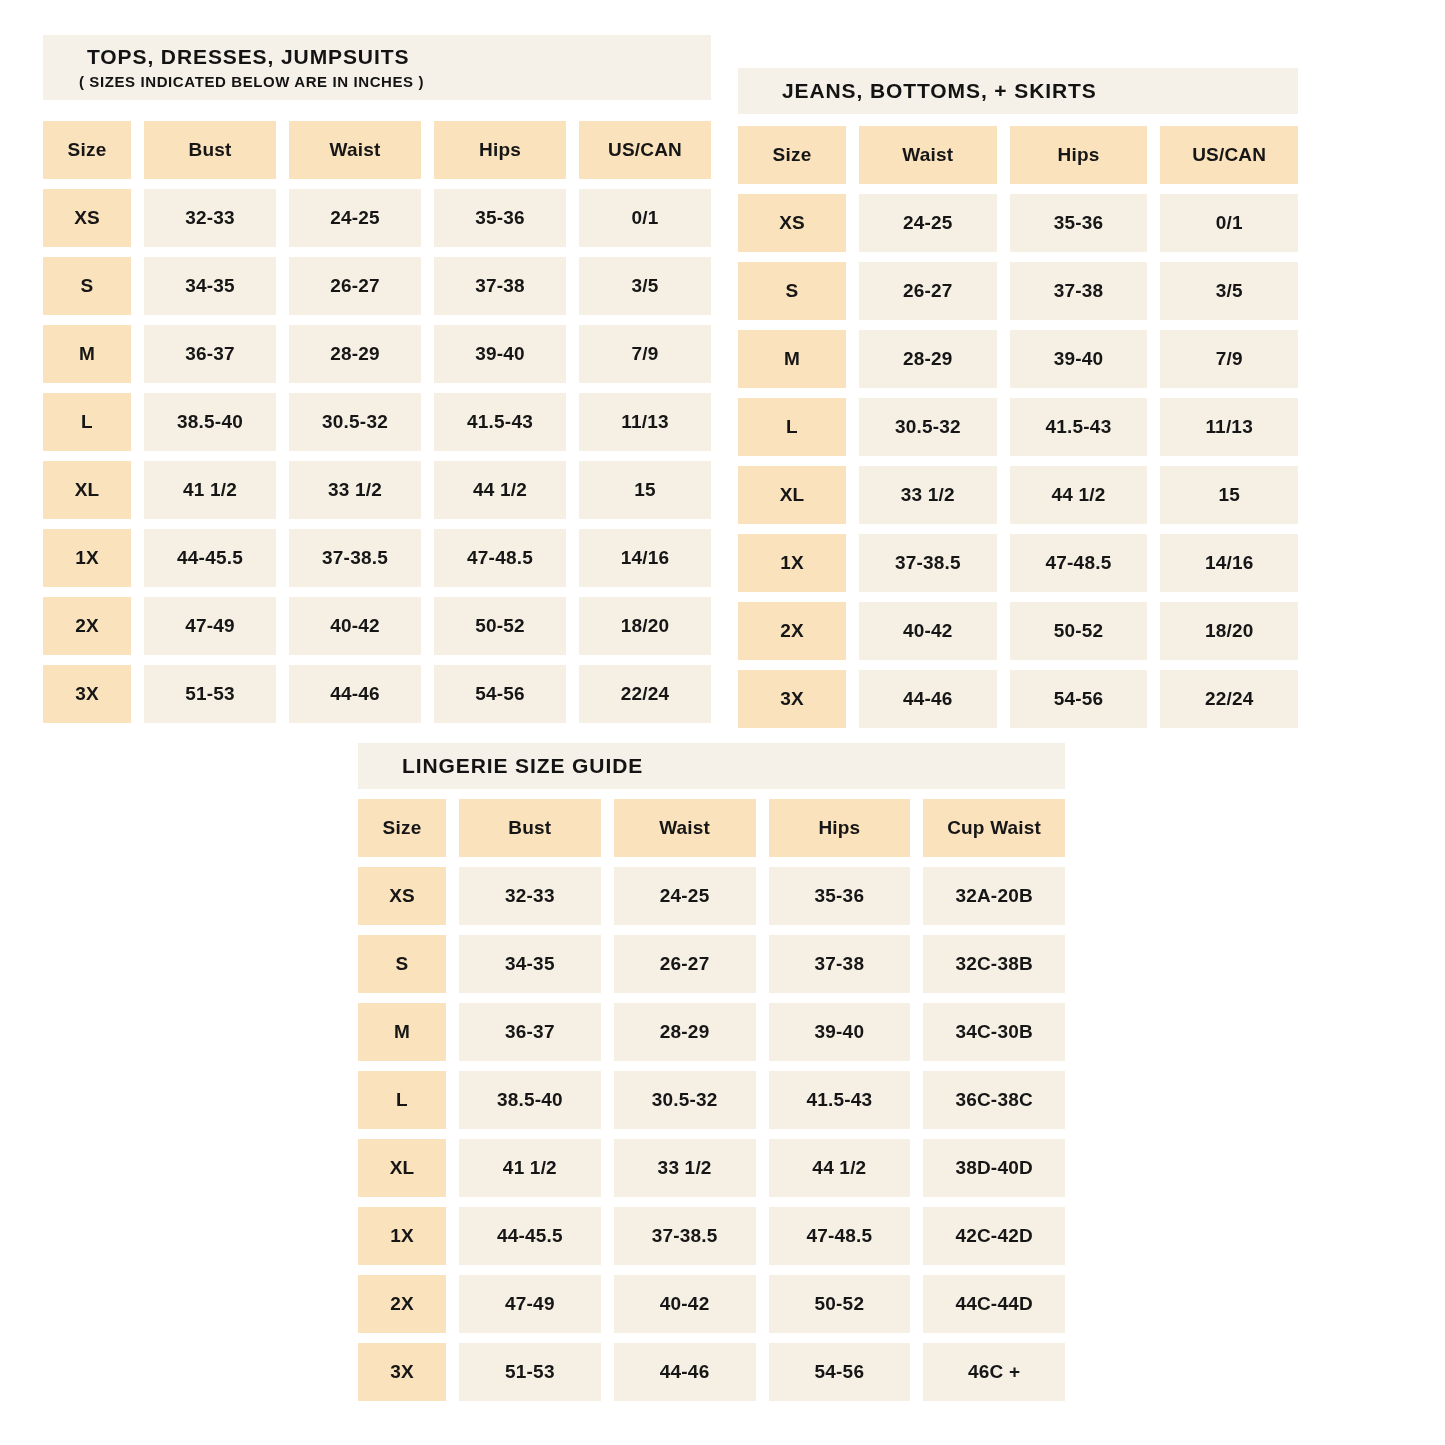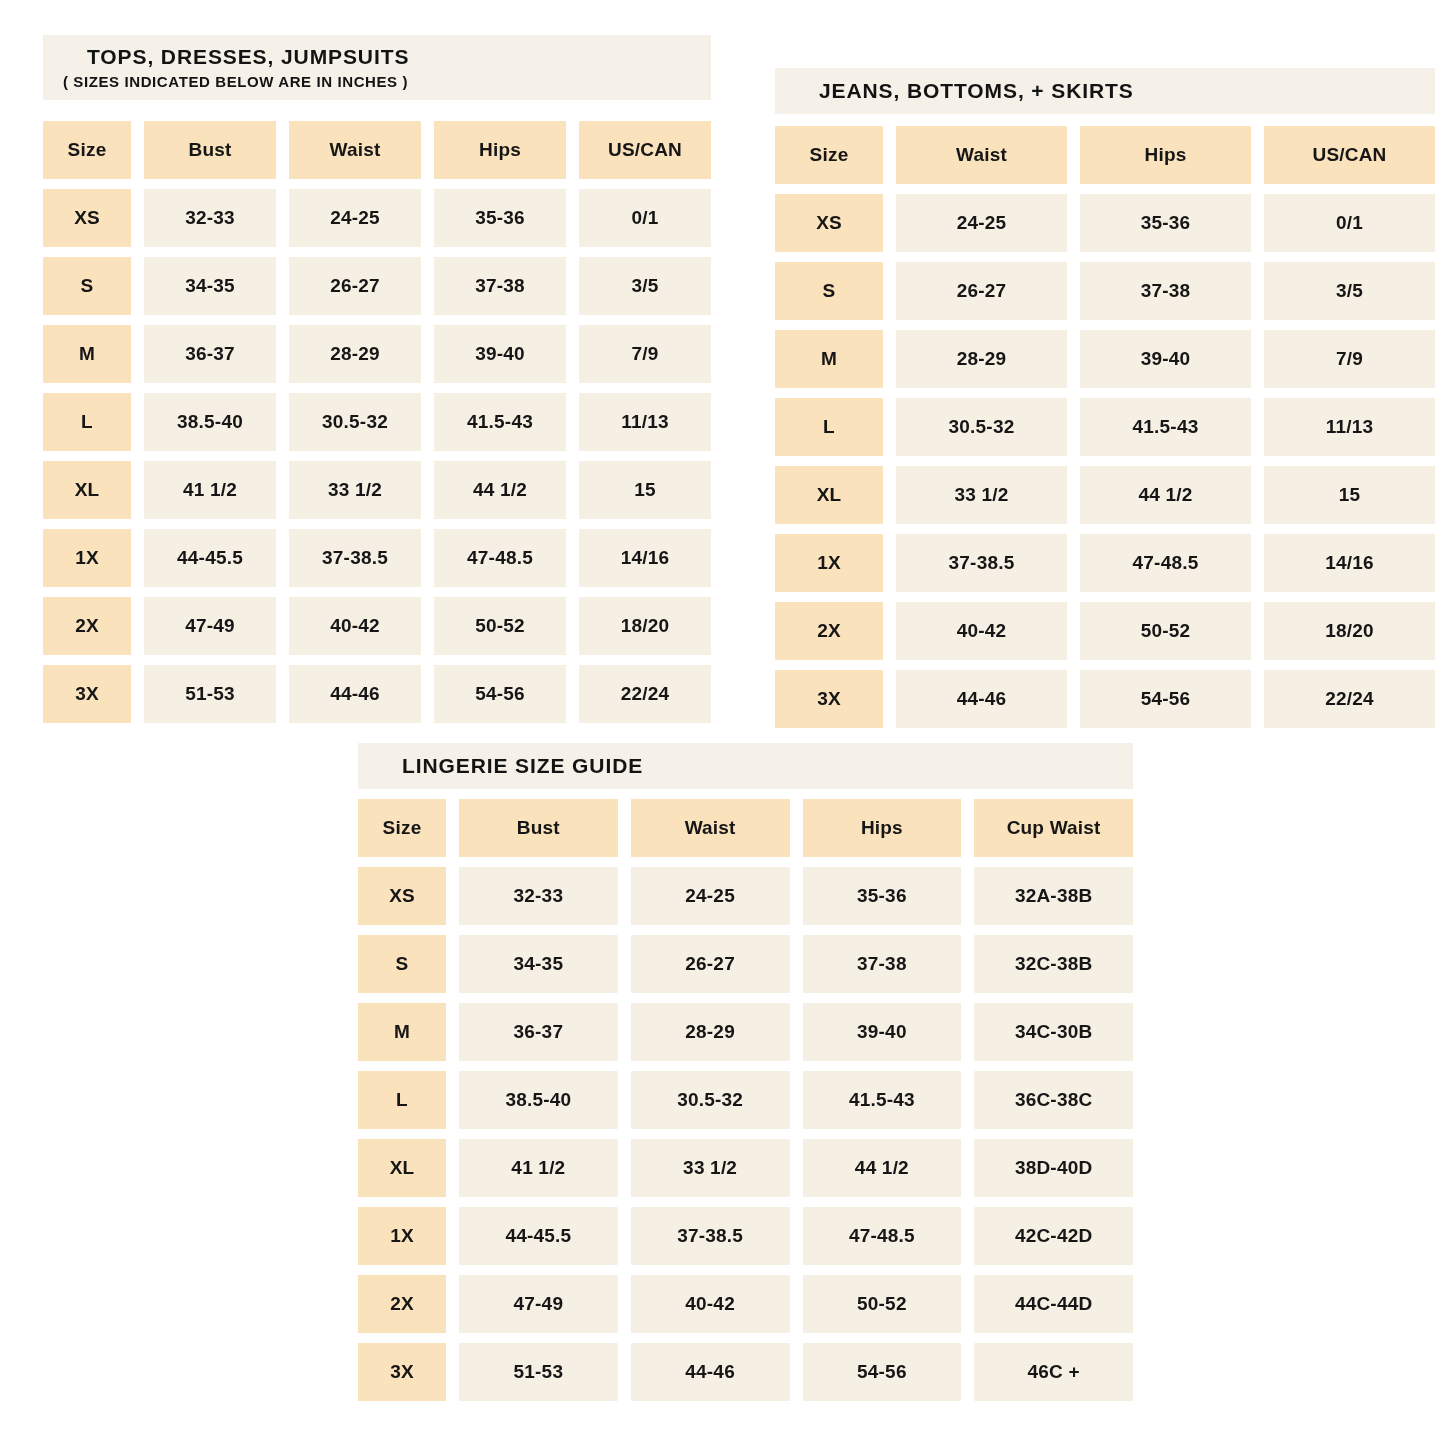--- a/index.html
+++ b/index.html
@@ -11,22 +11,22 @@
     position: relative;
     width: 1445px;
     height: 1445px;
     background: #ffffff;
     font-family: "Liberation Sans", "DejaVu Sans", sans-serif;
     color: #151515;
     overflow: hidden;
   }
   .table-block { position: absolute; }
   .t1 { left: 43px;  top: 35px;  width: 668px; }
-  .t2 { left: 775px; top: 68px;  width: 660px; }
-  .t3 { left: 358px; top: 743px; width: 775px; }
+  .t2 { left: 738px; top: 68px;  width: 560px; }
+  .t3 { left: 358px; top: 743px; width: 707px; }
 
   .banner {
     background: var(--banner-bg, #f5f0e8);
     padding: 10px 20px 11px 20px;
   }
   .t1 .banner { padding: 9px 20px 10px 20px; }
   .title {
     font-size: 21px;
     font-weight: bold;
     letter-spacing: 0.9px;
@@ -35,20 +35,21 @@
     white-space: nowrap;
     margin-left: 24px;
   }
   .subtitle {
     font-size: 15px;
     font-weight: bold;
     letter-spacing: 0.6px;
     margin-top: 4px;
     color: #131313;
     white-space: nowrap;
+    margin-left: 16px;
   }
 
   .grid { display: grid; gap: 10px 13px; }
   .t1 .grid { margin-top: 21px; grid-template-columns: 88px repeat(4, 1fr); }
   .t2 .grid { margin-top: 12px; grid-template-columns: 108px repeat(3, 1fr); }
   .t3 .grid { margin-top: 10px; grid-template-columns: 88px repeat(4, 1fr); }
 
   .cell {
     height: 58px;
     display: flex;
@@ -170,21 +171,21 @@
       <div class="grid">
         <div class="cell head">Size</div>
         <div class="cell head">Bust</div>
         <div class="cell head">Waist</div>
         <div class="cell head">Hips</div>
         <div class="cell head">Cup Waist</div>
         <div class="cell size">XS</div>
         <div class="cell data">32-33</div>
         <div class="cell data">24-25</div>
         <div class="cell data">35-36</div>
-        <div class="cell data">32A-38B</div>
+        <div class="cell data">32A-20B</div>
         <div class="cell size">S</div>
         <div class="cell data">34-35</div>
         <div class="cell data">26-27</div>
         <div class="cell data">37-38</div>
         <div class="cell data">32C-38B</div>
         <div class="cell size">M</div>
         <div class="cell data">36-37</div>
         <div class="cell data">28-29</div>
         <div class="cell data">39-40</div>
         <div class="cell data">34C-30B</div>

